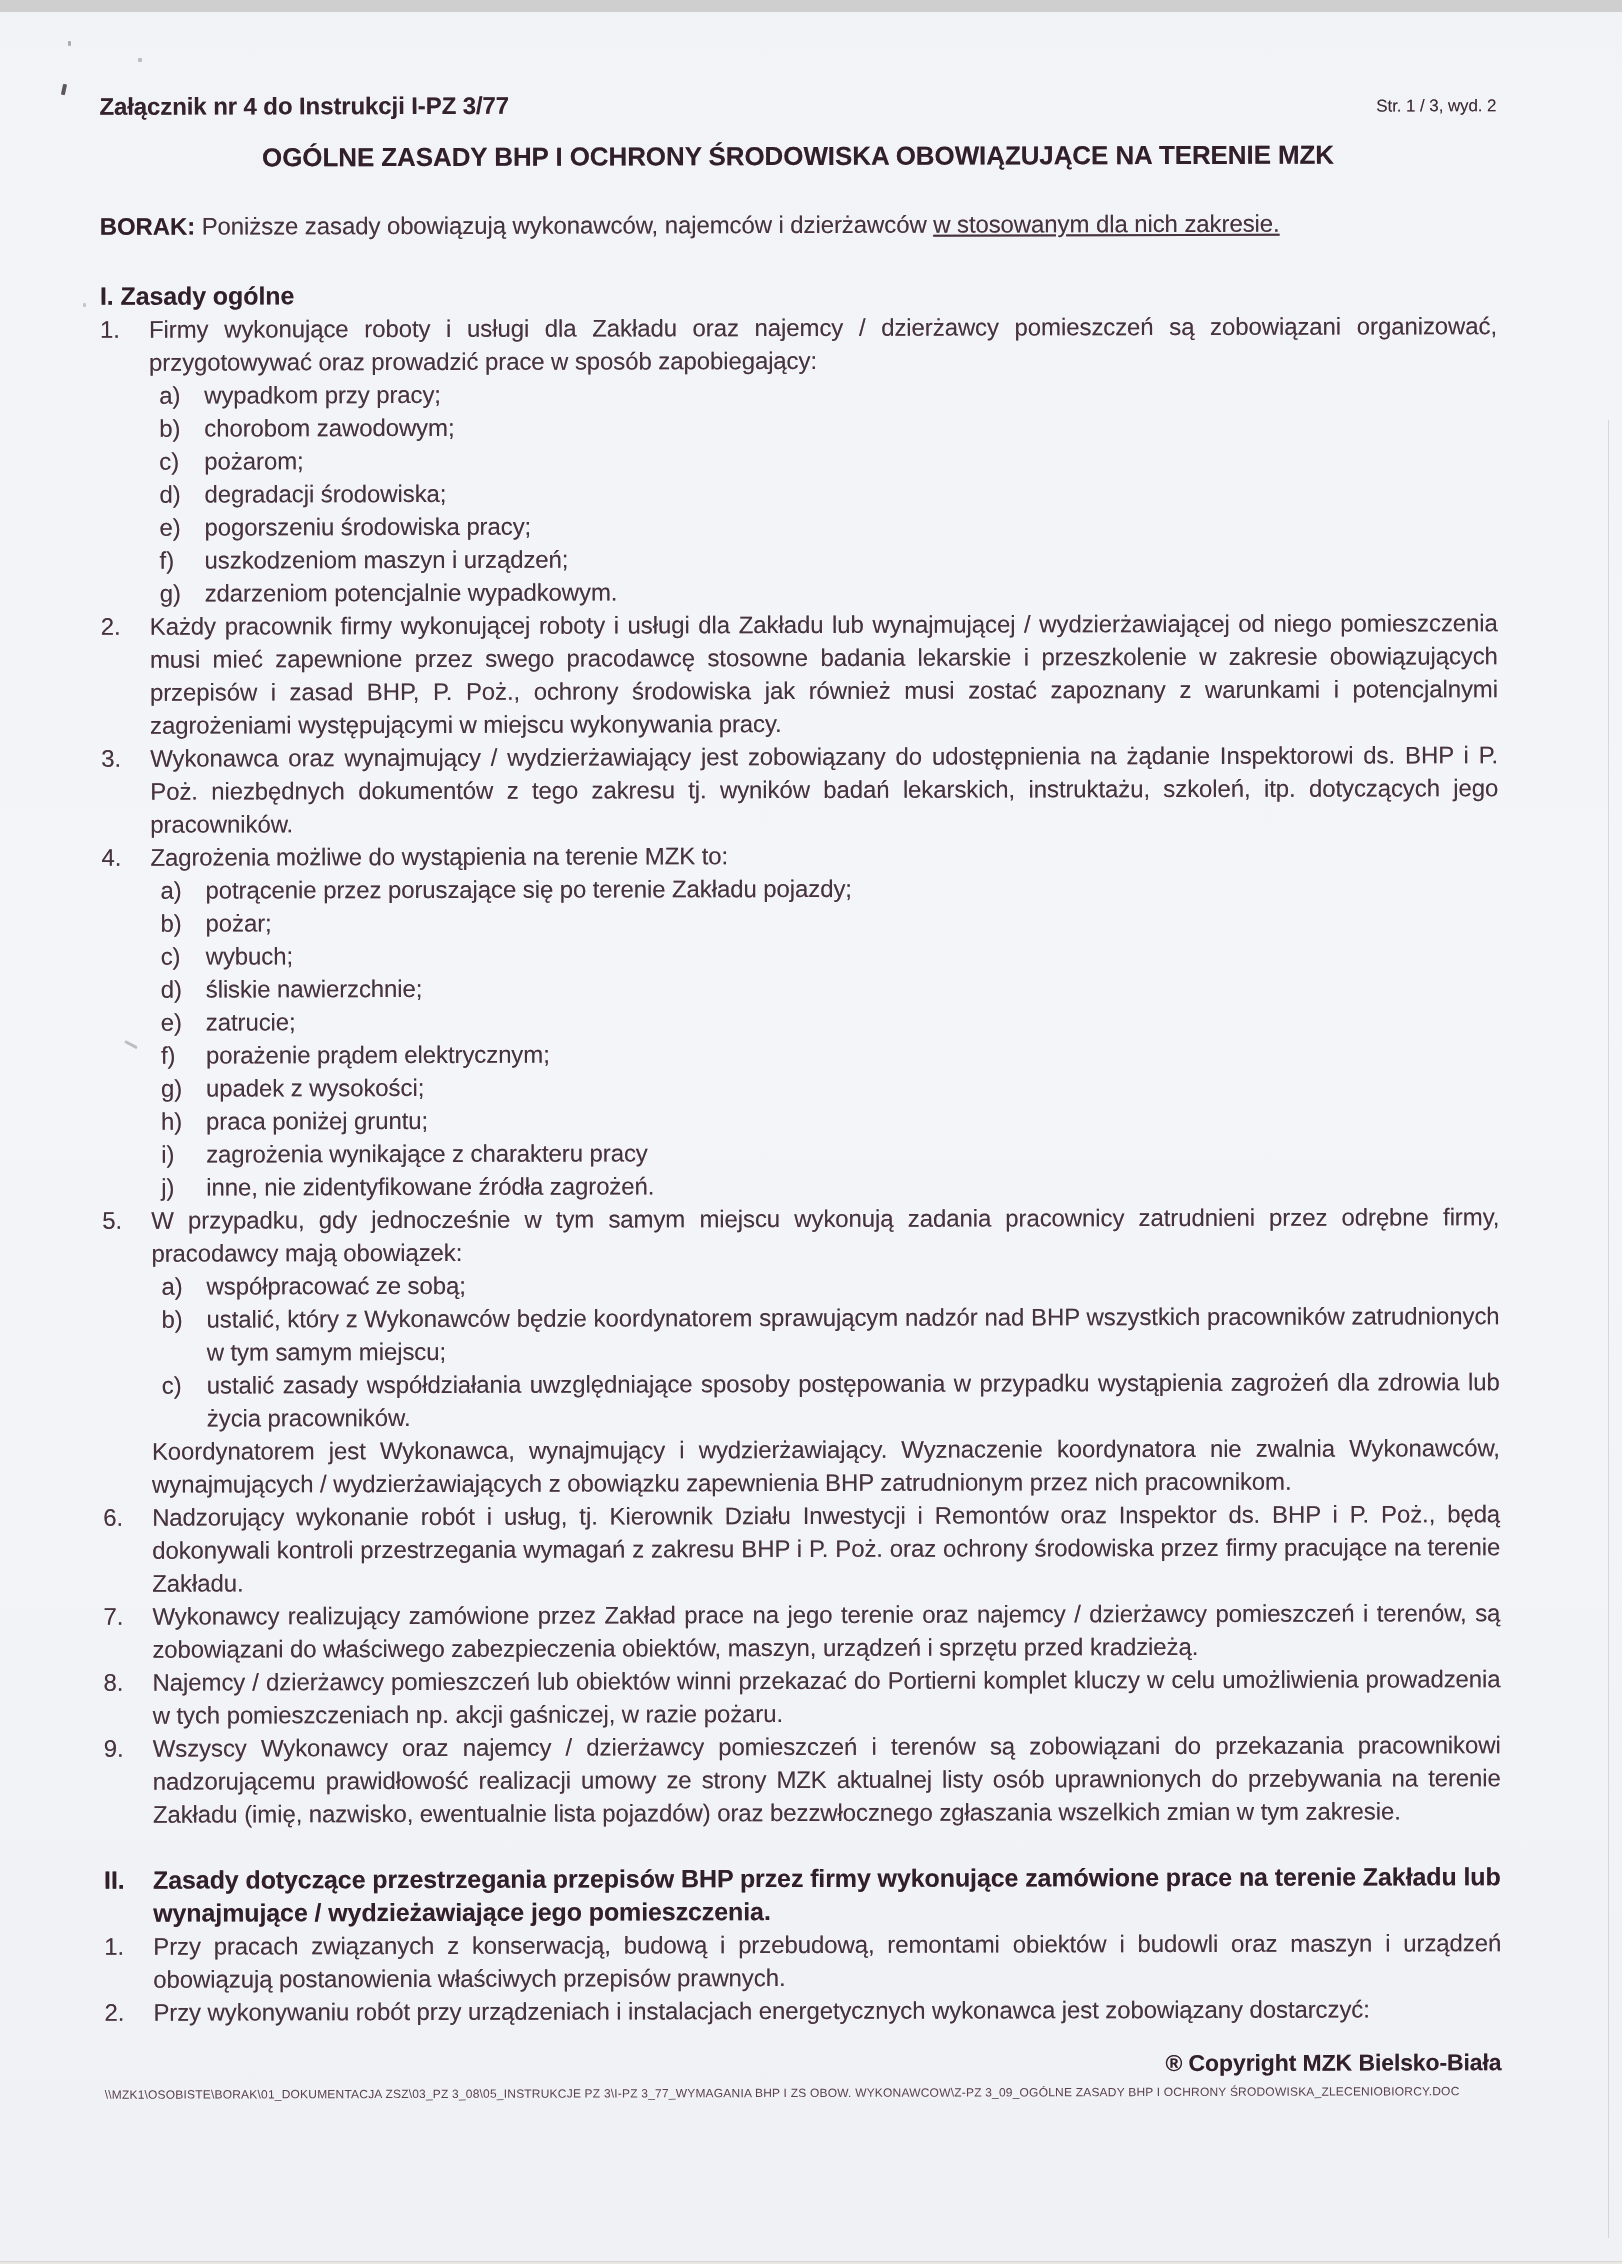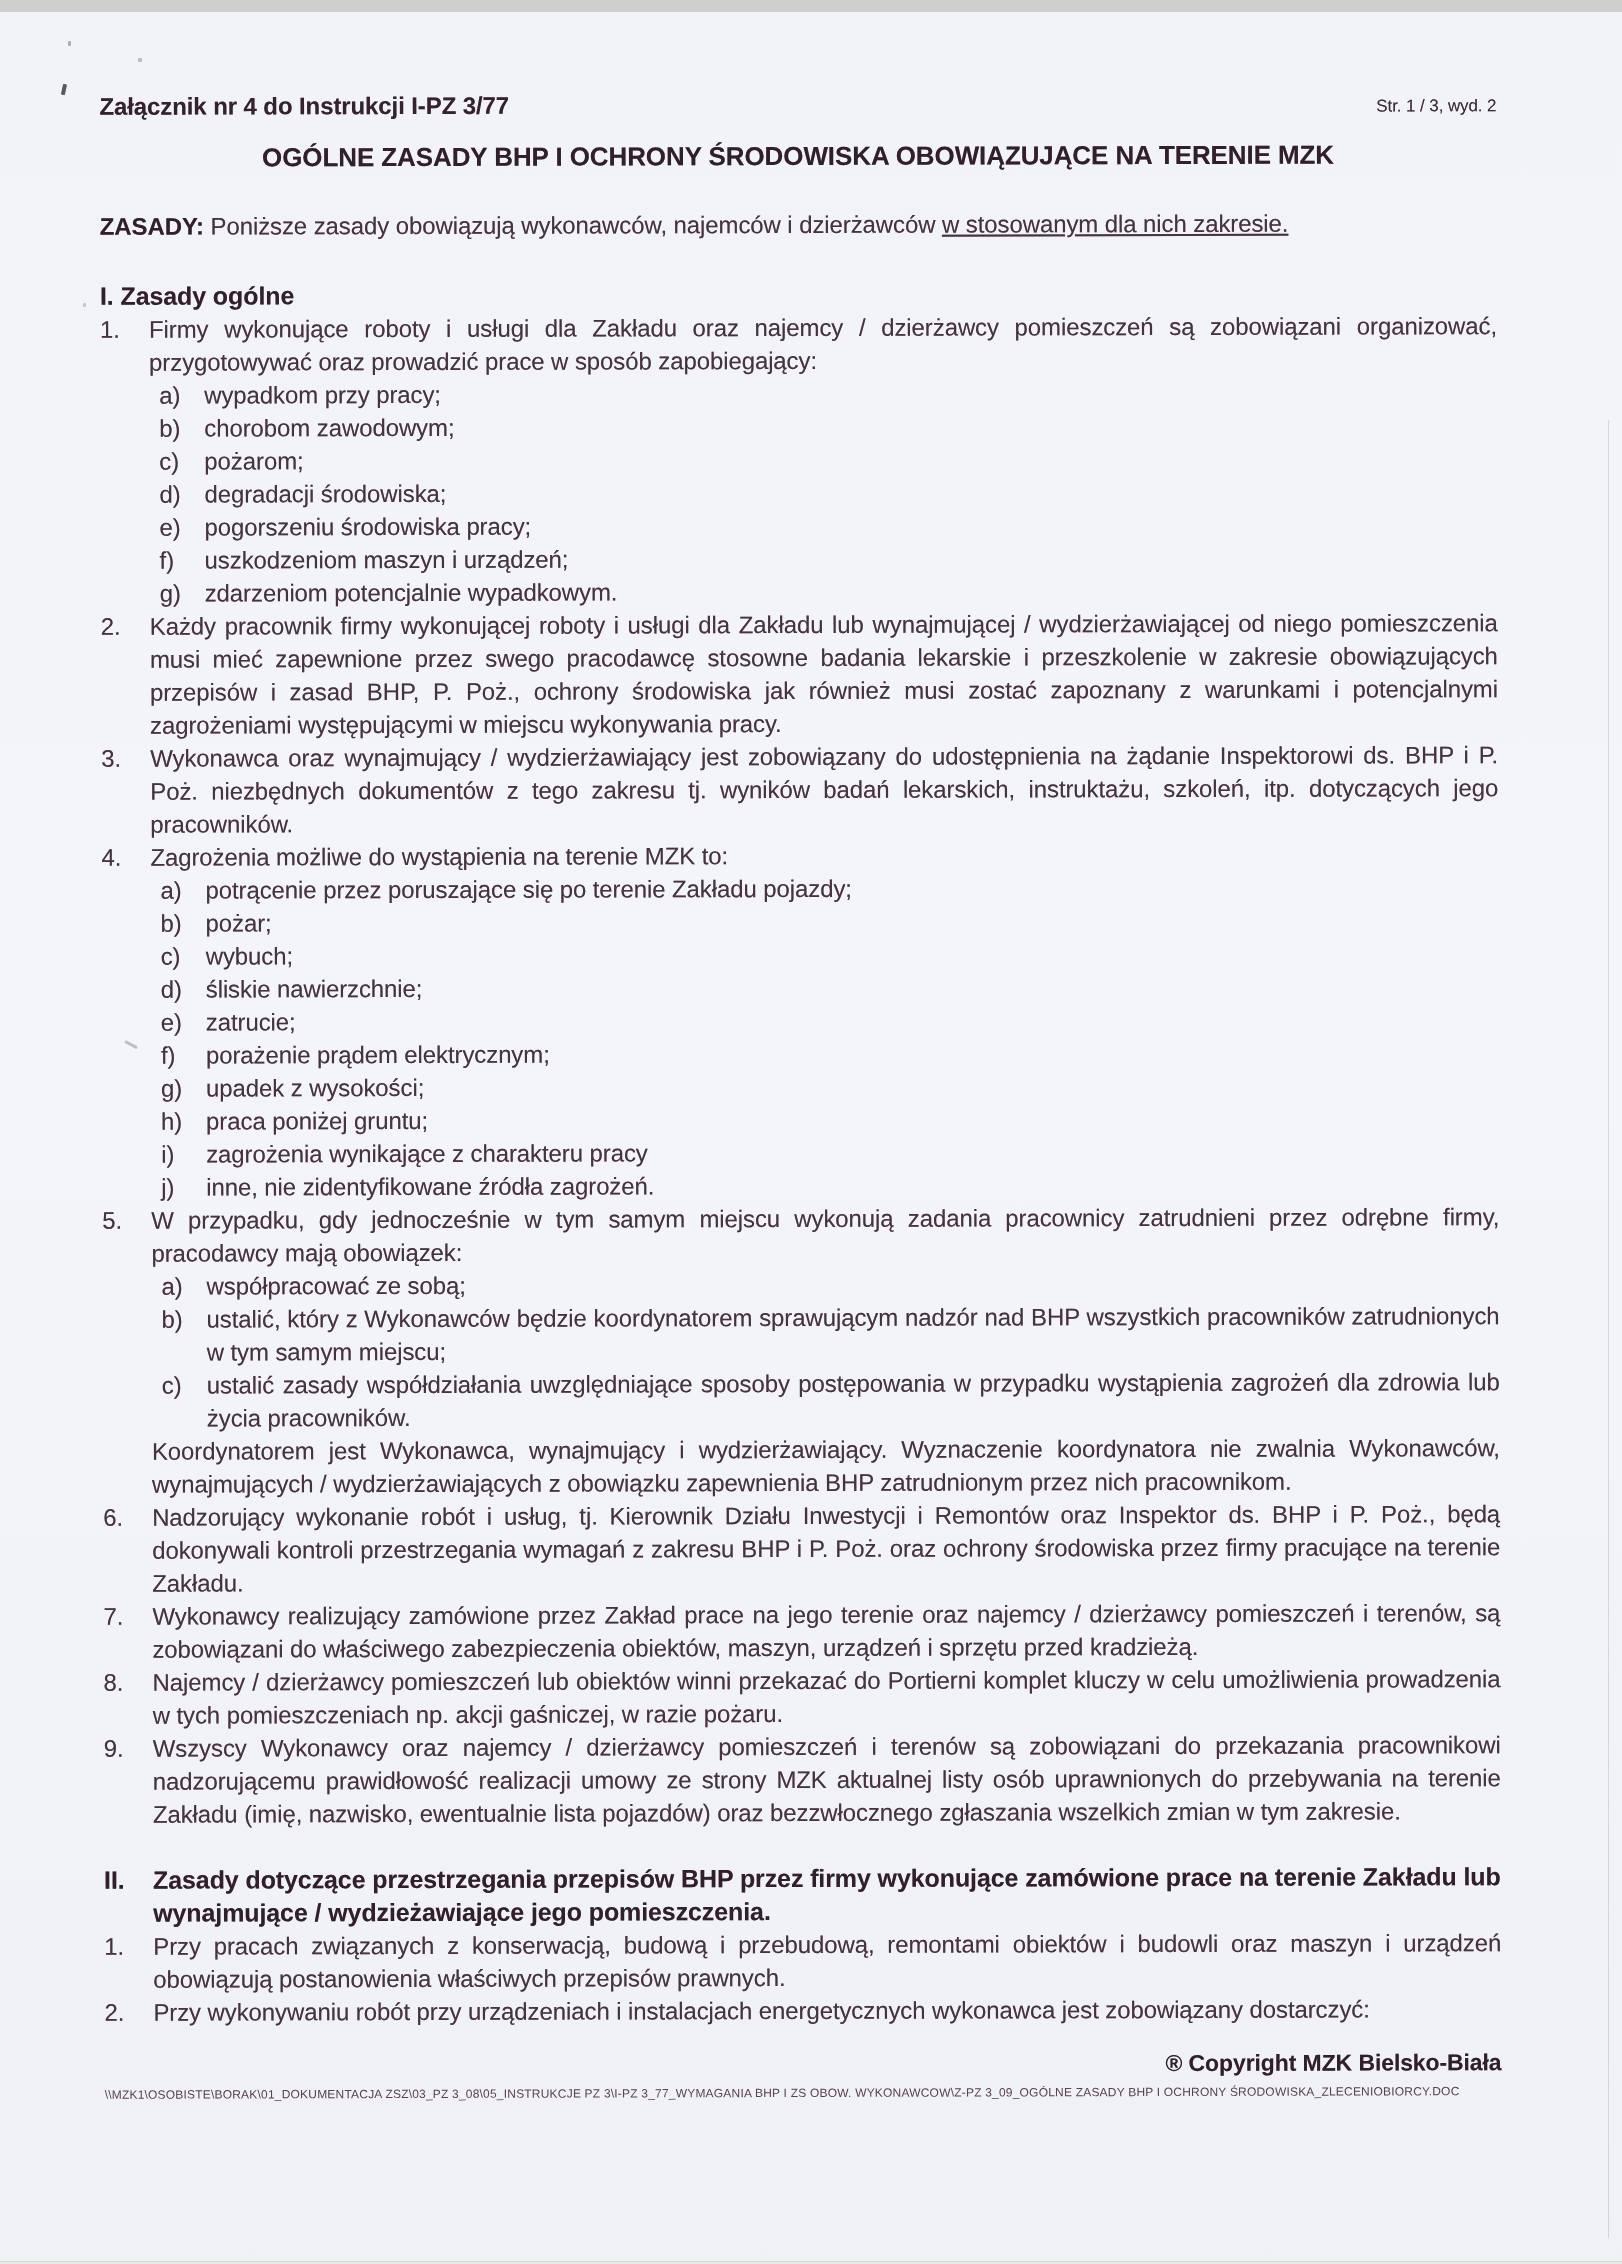--- a/index.html
+++ b/index.html
@@ -64,21 +64,21 @@
   <div class="content">
 
     <div class="hdr-row">
       <span class="hdr-left">Załącznik nr 4 do Instrukcji I-PZ 3/77</span>
       <span class="hdr-right">Str. 1 / 3, wyd. 2</span>
     </div>
 
     <div class="doc-title">OGÓLNE ZASADY BHP I OCHRONY ŚRODOWISKA OBOWIĄZUJĄCE NA TERENIE MZK</div>
 
     <div class="notice">
-      <span class="lbl">ZASADY:</span>
+      <span class="lbl">BORAK:</span>
       <span>Poniższe zasady obowiązują wykonawców, najemców i dzierżawców</span>
       <span class="und">w stosowanym dla nich zakresie.</span>
     </div>
 
     <div class="sec-heading">I. Zasady ogólne</div>
 
     <div class="li">
       <span class="num">1.</span>
       <div class="itext">Firmy wykonujące roboty i usługi dla Zakładu oraz najemcy / dzierżawcy pomieszczeń są zobowiązani organizować, przygotowywać oraz prowadzić prace w sposób zapobiegający:</div>
     </div>

